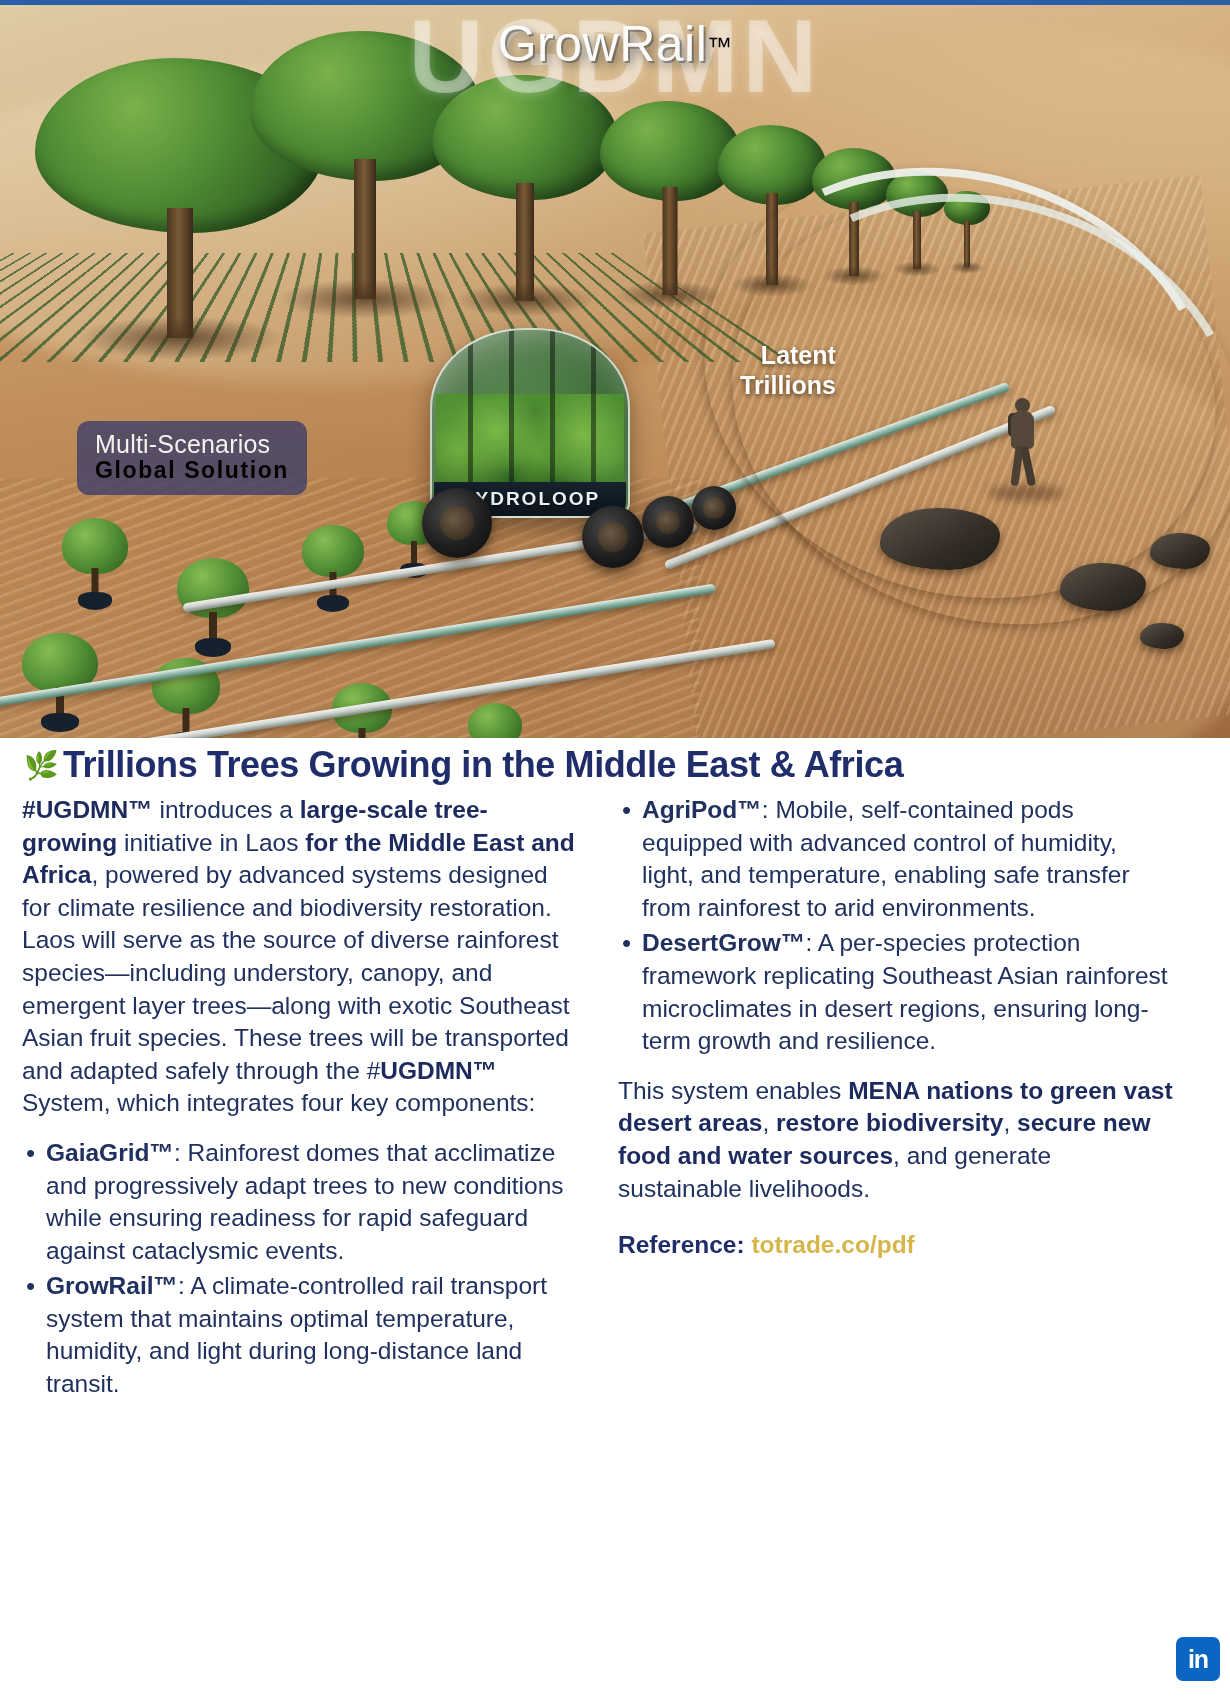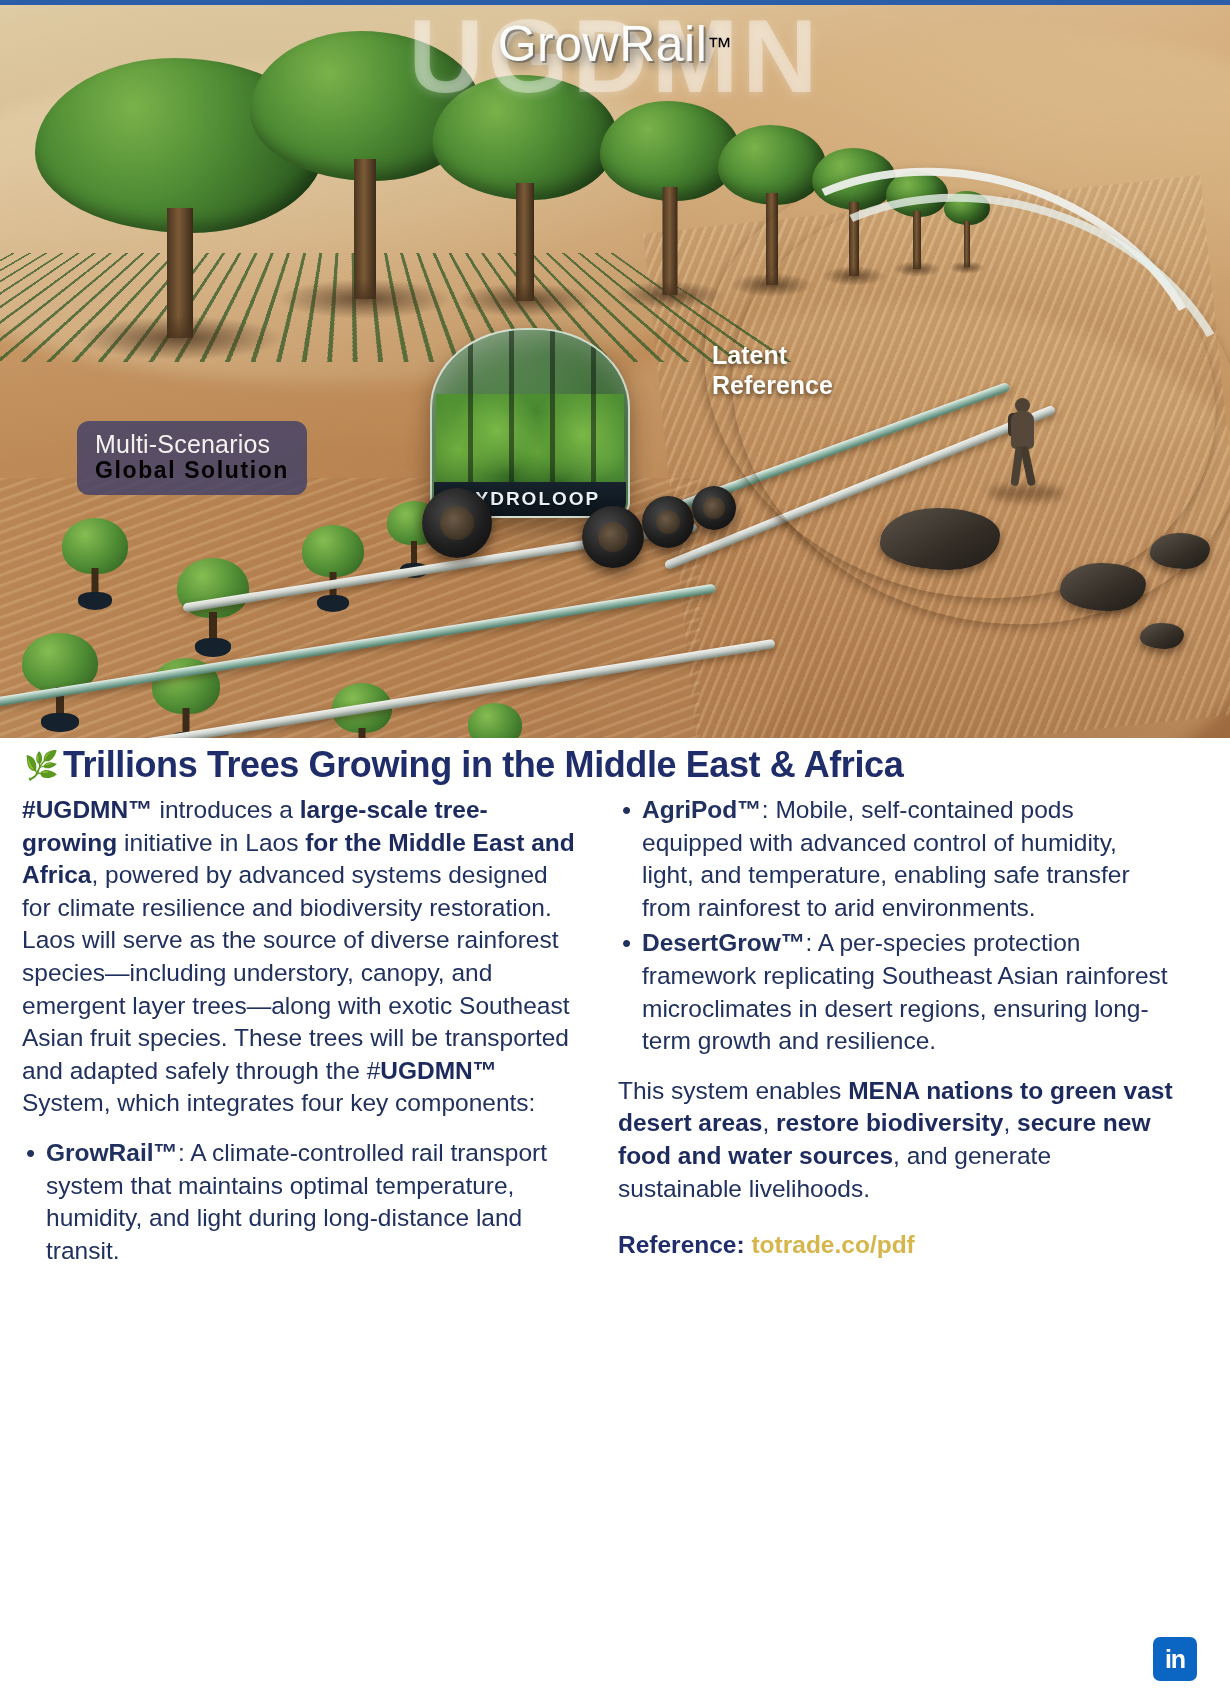--- a/index.html
+++ b/index.html
@@ -306,23 +306,23 @@
   }
   .badge-multi .line2 {
     display: block;
     font-size: 23px; font-weight: 600;
     color: #000000;
     letter-spacing: 1.6px;
   }
 
   .latent-label {
     position: absolute;
-    left: 712px; top: 338px;
+    left: 740px; top: 338px;
     z-index: 16;
-    text-align: left;
+    text-align: right;
     line-height: 1.18;
   }
   .latent-label span {
     display: block;
     font-size: 25px;
     font-weight: 700;
     color: #fdfdfc;
     text-shadow: 0 2px 5px rgba(40,25,10,.75);
   }
 
@@ -392,21 +392,21 @@
     font-size: 24.5px;
     font-weight: 700;
     color: #1f2d6b;
     margin-top: 26px;
   }
   .reference .url { color: #d6b54a; }
 
   
   .footer {
     position: absolute;
-    right: 33px; bottom: 22px;
+    right: 10px; bottom: 22px;
     display: flex;
     align-items: flex-start;
     gap: 12px;
   }
   .li-badge {
     width: 44px; height: 44px;
     border-radius: 7px;
     background: #0a66c2;
     color: #ffffff;
     display: flex; align-items: center; justify-content: center;
@@ -566,36 +566,37 @@
       <span>GrowRail</span><sup>™</sup>
     </div>
 
     <div class="badge-multi">
       <span class="line1">Multi-Scenarios</span>
       <span class="line2">Global Solution</span>
     </div>
 
     <div class="latent-label">
       <span>Latent</span>
-      <span>Reference</span>
+      <span>Trillions</span>
     </div>
   </div>
 
   <div class="content">
 
     <div class="headline">
       <span class="leaf-icon">🌿</span>
       <h1>Trillions Trees Growing in the Middle East &amp; Africa</h1>
     </div>
 
     <div class="columns">
 
       <div class="col">
         <p class="para"><b>#UGDMN™</b> introduces a <b>large-scale tree-growing</b> initiative in Laos <b>for the Middle East and Africa</b>, powered by advanced systems designed for climate resilience and biodiversity restoration. Laos will serve as the source of diverse rainforest species—including understory, canopy, and emergent layer trees—along with exotic Southeast Asian fruit species. These trees will be transported and adapted safely through the #<b>UGDMN™</b> System, which integrates four key components:</p>
         <ul class="bullets">
+          <li><b>GaiaGrid™</b>: Rainforest domes that acclimatize and progressively adapt trees to new conditions while ensuring readiness for rapid safeguard against cataclysmic events.</li>
           <li><b>GrowRail™</b>: A climate-controlled rail transport system that maintains optimal temperature, humidity, and light during long-distance land transit.</li>
         </ul>
       </div>
 
       <div class="col">
         <ul class="bullets">
           <li><b>AgriPod™</b>: Mobile, self-contained pods equipped with advanced control of humidity, light, and temperature, enabling safe transfer from rainforest to arid environments.</li>
           <li><b>DesertGrow™</b>: A per-species protection framework replicating Southeast Asian rainforest microclimates in desert regions, ensuring long-term growth and resilience.</li>
         </ul>
         <p class="para">This system enables <b>MENA nations to green vast desert areas</b>, <b>restore biodiversity</b>, <b>secure new food and water sources</b>, and generate sustainable livelihoods.</p>

